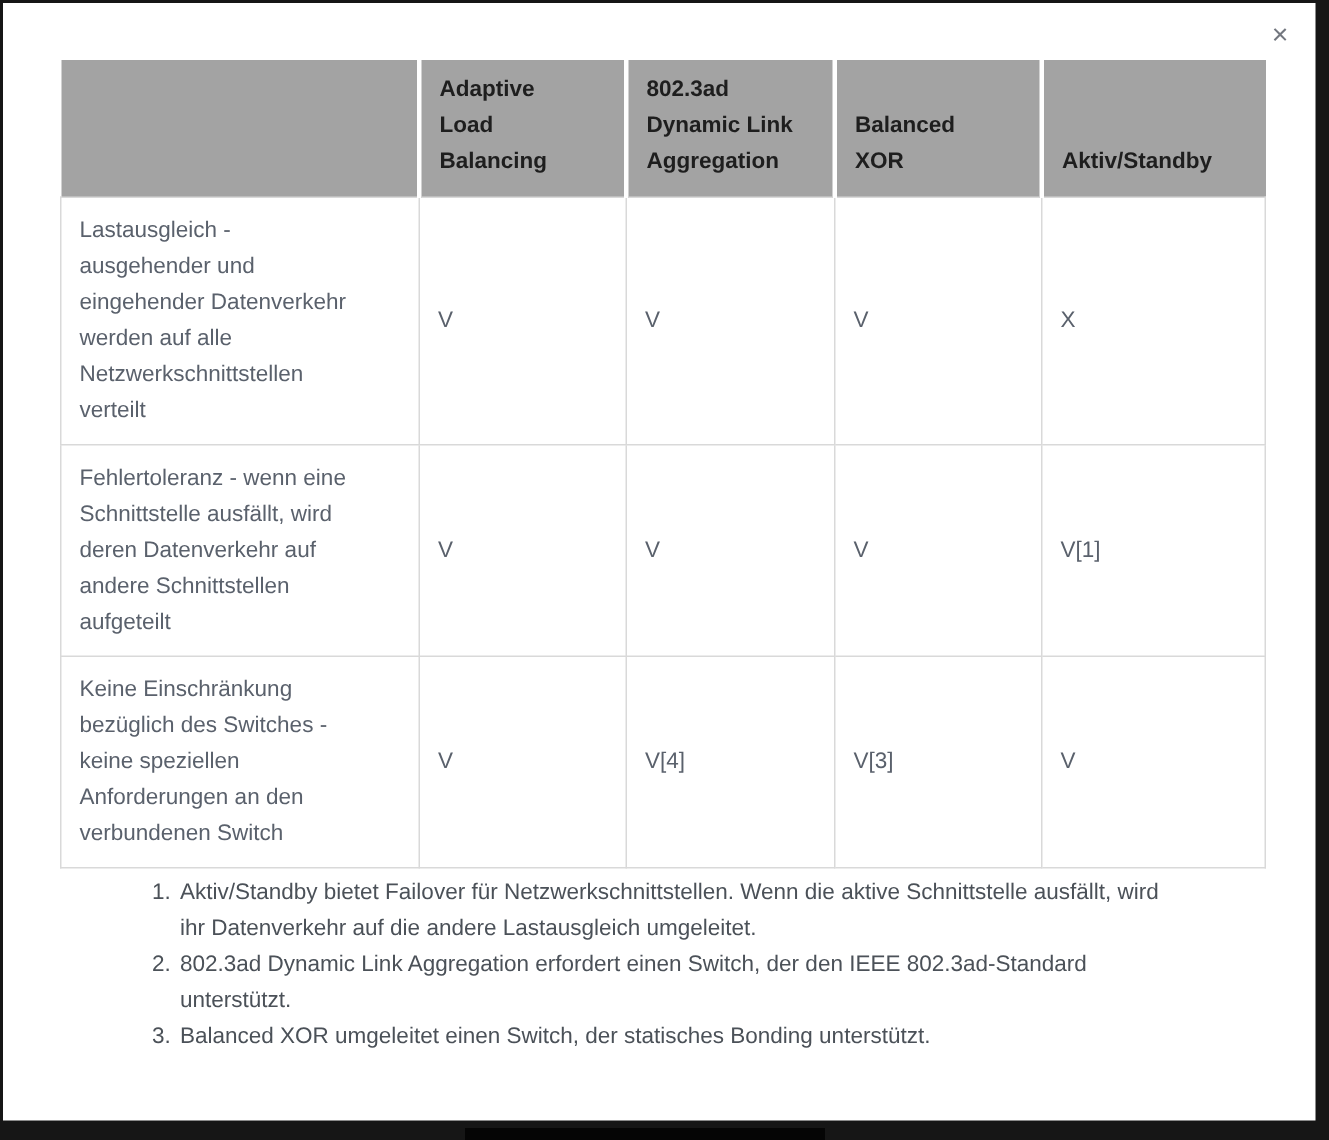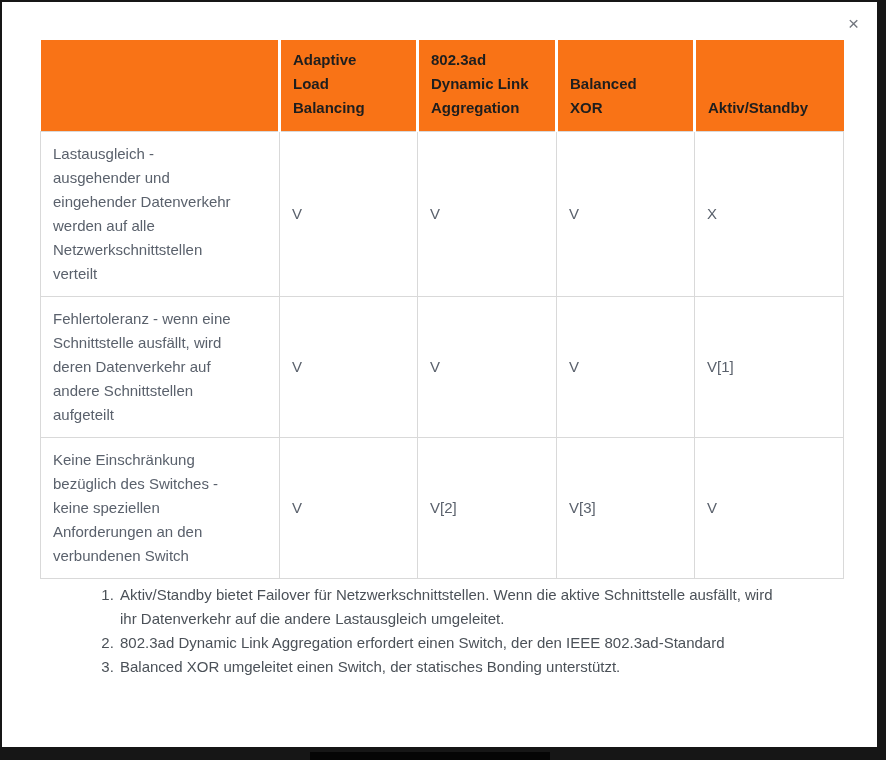--- a/index.html
+++ b/index.html
@@ -24,21 +24,21 @@
     font-family:"Liberation Sans", sans-serif;
   }
   table.cmp {
     position:absolute; left:38px; top:38px;
     width:803px;
     border-collapse:collapse;
     table-layout:fixed;
   }
   .cmp thead tr { height:88px; }
   .cmp th {
-    background:#f97316;
+    background:#a3a3a3;
     color:#1e1e1e;
     font-weight:bold;
     font-size:15px; line-height:24px;
     text-align:left; vertical-align:bottom;
     padding:8px 10px 11px 12px;
     border-right:3px solid #ffffff;
   }
   .cmp th:last-child { border-right:none;text-decoration:underline; }
   .cmp th .hw { display:inline-block; }
   .hw2 { max-width:80px; }
@@ -107,34 +107,35 @@
       <tr class="r2">
         <td class="label"><span class="lbl">Fehlertoleranz - wenn eine Schnittstelle ausfällt, wird deren Datenverkehr auf andere Schnittstellen aufgeteilt</span></td>
         <td>V</td>
         <td>V</td>
         <td>V</td>
         <td>V[1]</td>
       </tr>
       <tr class="r3">
         <td class="label"><span class="lbl">Keine Einschränkung bezüglich des Switches - keine speziellen Anforderungen an den verbundenen Switch</span></td>
         <td>V</td>
-        <td>V[2]</td>
+        <td>V[4]</td>
         <td>V[3]</td>
         <td>V</td>
       </tr>
     </tbody>
   </table>
 
   <ol class="footnotes">
     <li>
       <div>Aktiv/Standby bietet Failover für Netzwerkschnittstellen. Wenn die aktive Schnittstelle ausfällt, wird</div>
       <div>ihr Datenverkehr auf die andere Lastausgleich umgeleitet.</div>
     </li>
     <li>
       <div>802.3ad Dynamic Link Aggregation erfordert einen Switch, der den IEEE 802.3ad-Standard</div>
+      <div>unterstützt.</div>
     </li>
     <li>
       <div>Balanced XOR umgeleitet einen Switch, der statisches Bonding unterstützt.</div>
     </li>
   </ol>
 
 </div>
 
 <div class="smudge"></div>
 

